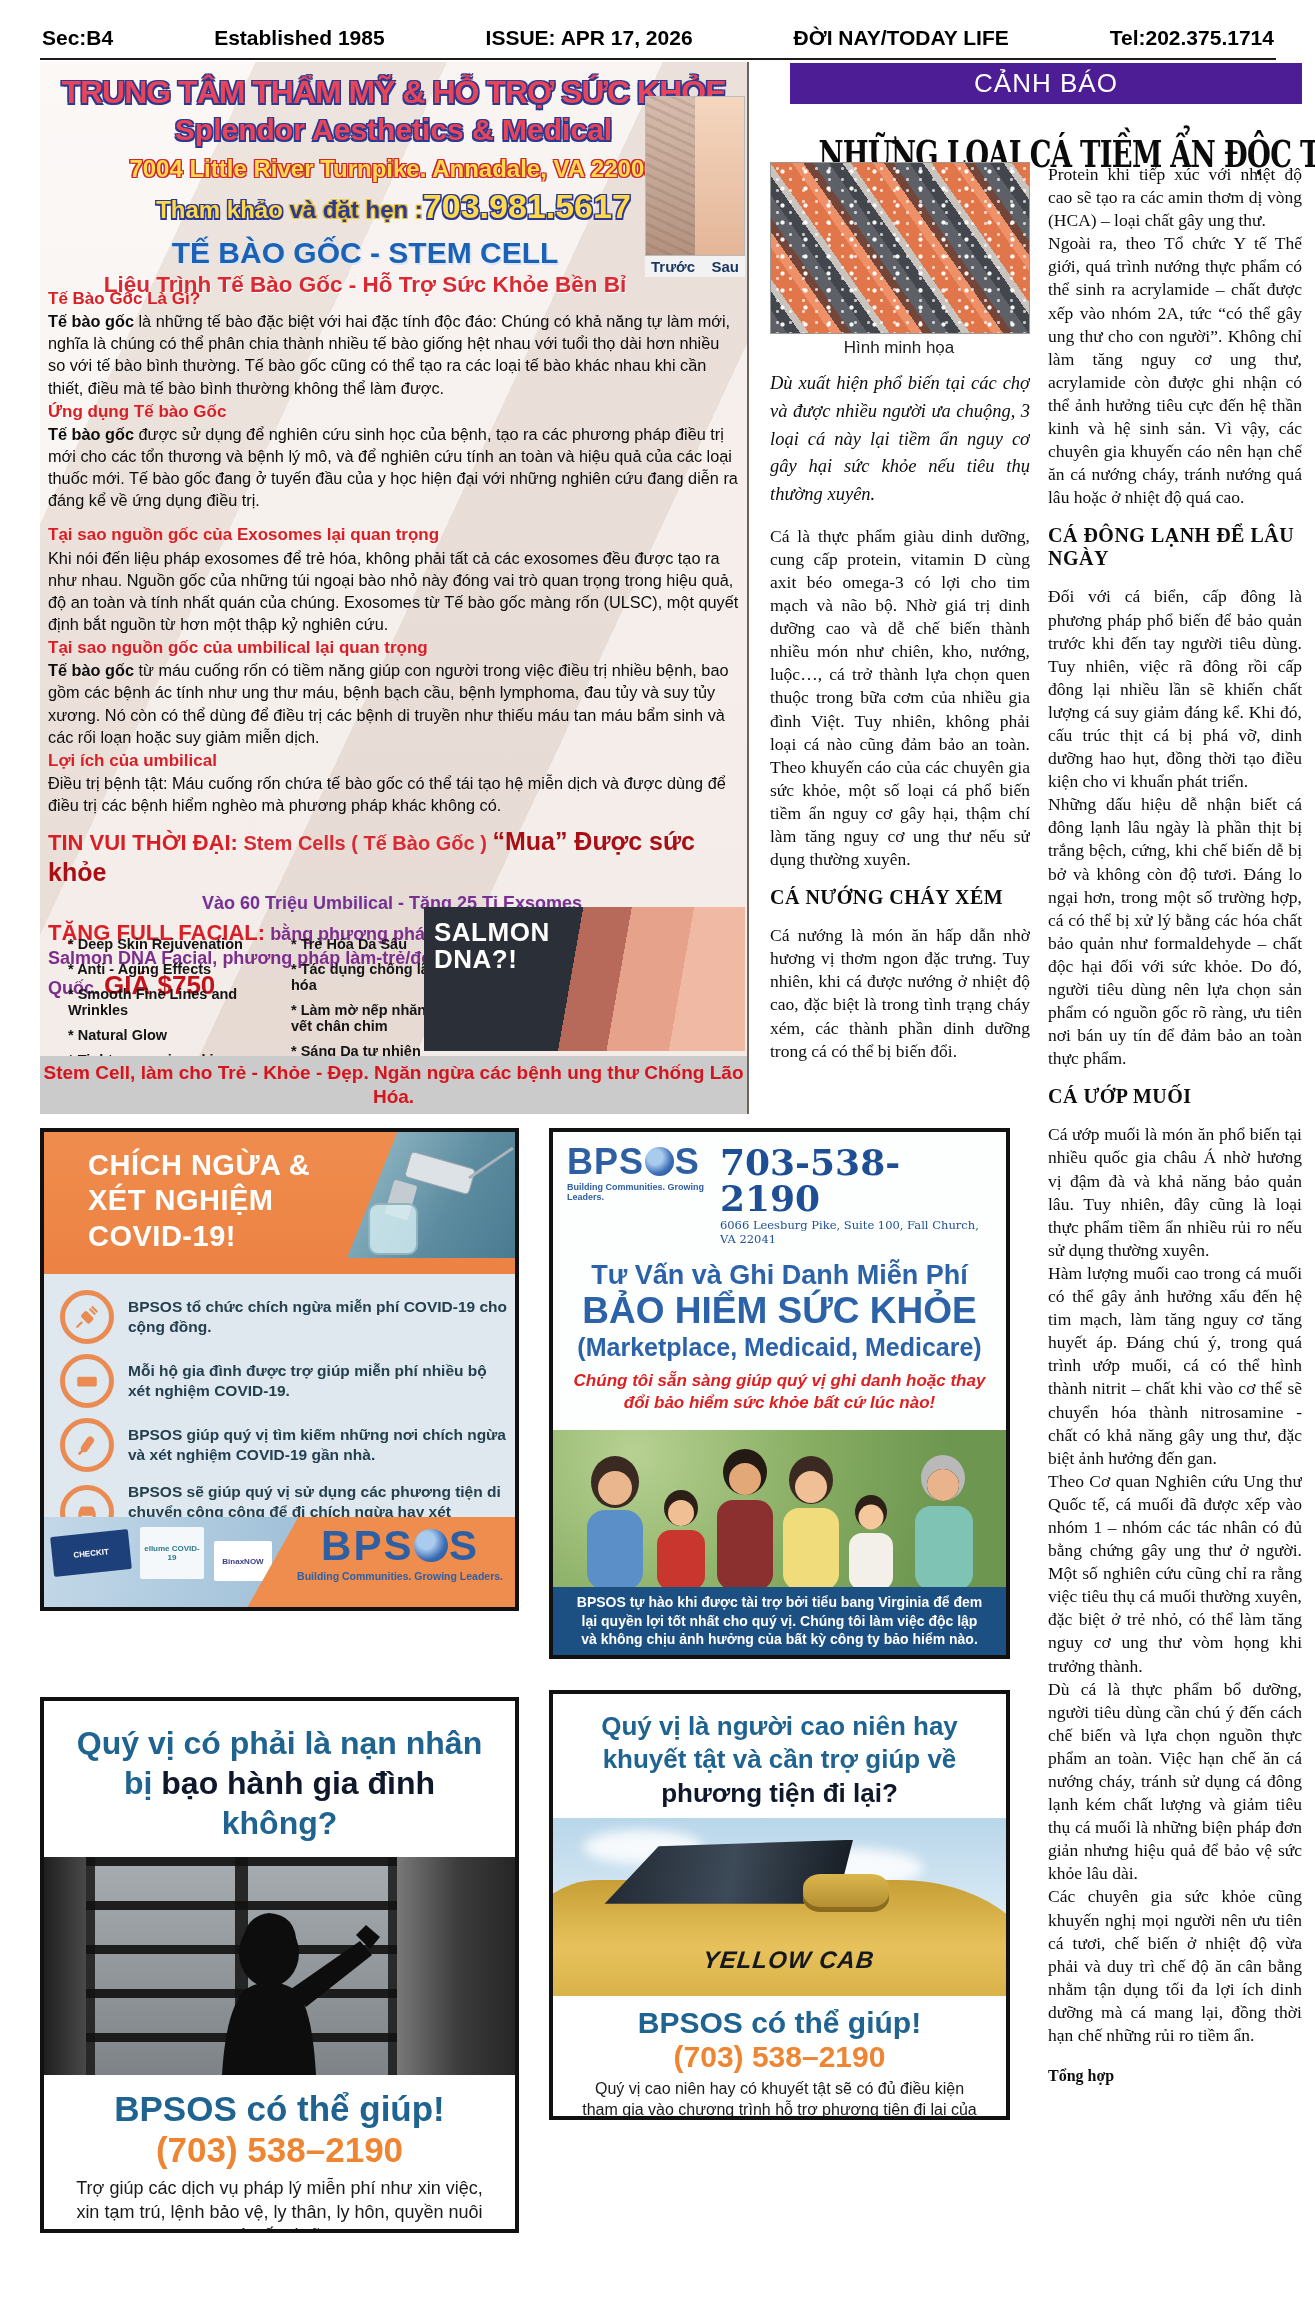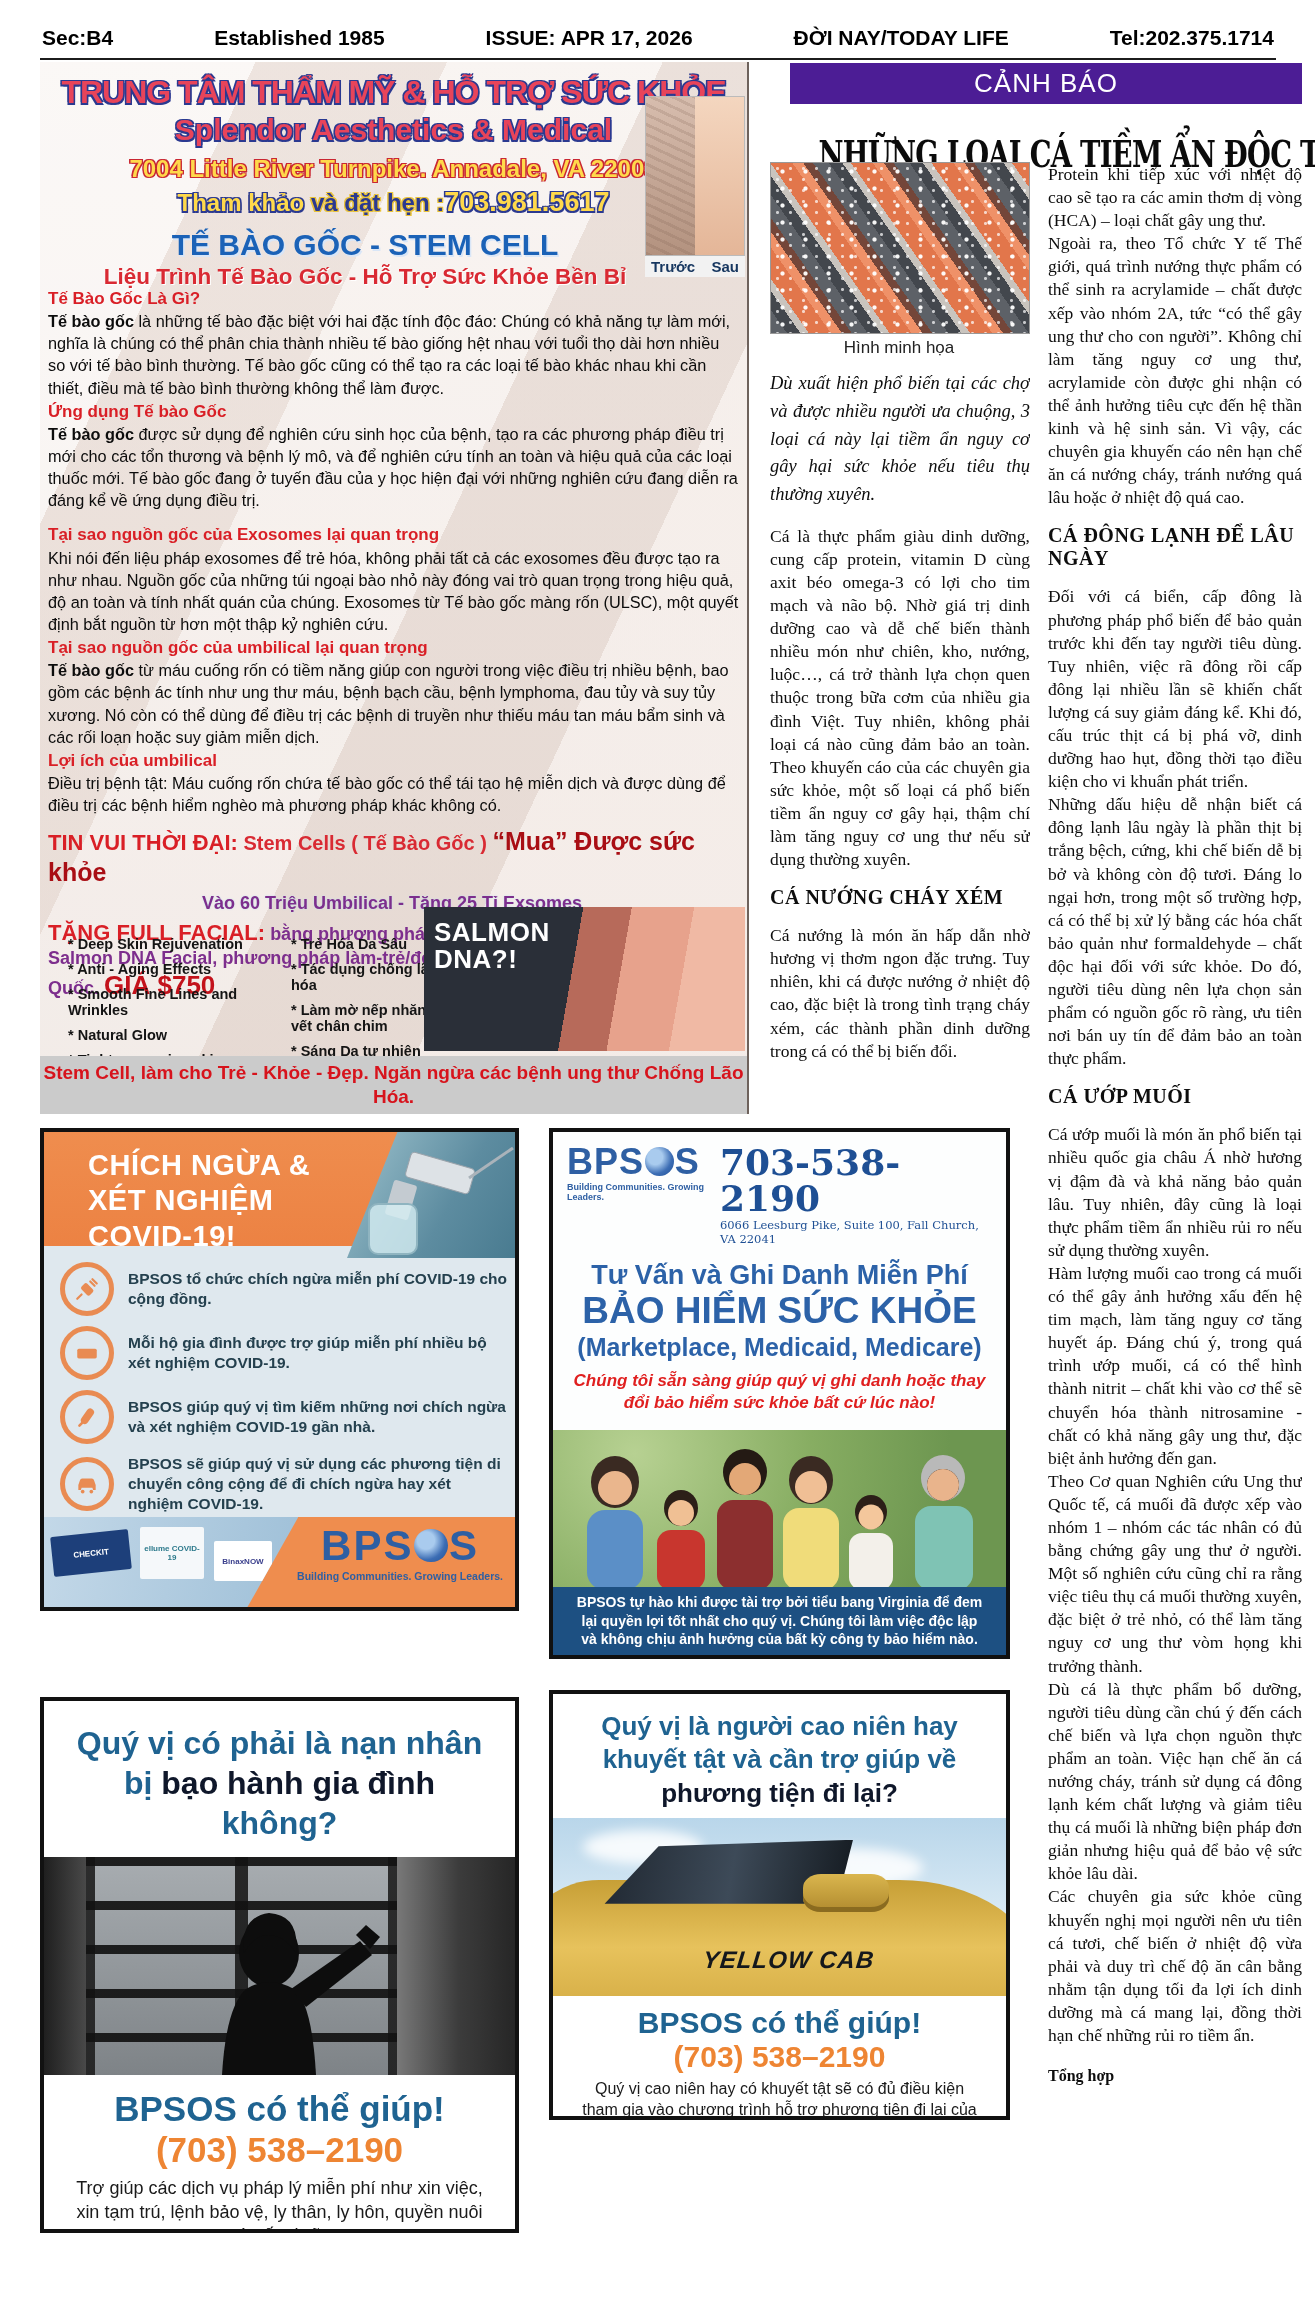--- a/index.html
+++ b/index.html
@@ -19,21 +19,21 @@
      border-right:2px solid #6e625c;}
   .outblue{text-shadow:-1.5px -1.5px 0 #2b3990,1.5px -1.5px 0 #2b3990,-1.5px 1.5px 0 #2b3990,1.5px 1.5px 0 #2b3990;}
   .outred{text-shadow:-1.3px -1.3px 0 #c92732,1.3px -1.3px 0 #c92732,-1.3px 1.3px 0 #c92732,1.3px 1.3px 0 #c92732;}
   .outyel{text-shadow:-1.3px -1.3px 0 #e8c23a,1.3px -1.3px 0 #e8c23a,-1.3px 1.3px 0 #e8c23a,1.3px 1.3px 0 #e8c23a;}
   .sp-title1{margin-top:12px;text-align:center;font-size:32px;font-weight:bold;letter-spacing:-1px;color:#e8445a;}
   .sp-title2{text-align:center;font-size:30px;font-weight:bold;color:#e8445a;margin-top:2px;}
   .sp-addr{text-align:center;font-size:24px;font-weight:bold;color:#ffd94b;margin-top:8px;}
   .sp-appt{text-align:center;font-size:24px;font-weight:bold;margin-top:4px;}
   .sp-appt .y{color:#ffd94b;}
   .sp-appt .b{color:#2b3990;}
-  .sp-appt .num{color:#ffd94b;font-size:27px;}
+  .sp-appt .num{color:#ffd94b;font-size:34px;}
   .sp-stem{width:650px;text-align:center;font-size:30px;font-weight:bold;color:#1b62b7;
            text-shadow:1.5px 1.5px 0 #d9e6f7;margin-top:10px;letter-spacing:0;}
   .sp-lieu{width:650px;text-align:center;font-size:22.5px;font-weight:bold;color:#d92a33;
            text-shadow:1px 1px 0 #ffffff;margin-top:2px;}
   .before-after{position:absolute;right:2px;top:34px;width:100px;}
   .ba-img{height:158px;display:flex;border:1px solid #bbb;}
   .ba-left{flex:1;background:
       repeating-linear-gradient(25deg, rgba(120,90,75,.18) 0 3px, transparent 3px 9px),
       linear-gradient(#d7bdae,#b3927f);}
   .ba-right{flex:1;background:linear-gradient(#f4d6bf,#e4b698);}
@@ -84,21 +84,21 @@
   .col1{left:770px;top:370px;width:260px;height:726px;}
   .col2{left:1048px;top:163px;width:254px;height:2095px;}
   .art-lead{font-style:italic;font-size:18.5px;line-height:1.5;margin:0 0 16px;}
   .art-p{font-size:17.5px;line-height:1.32;margin:0;}
   .art-h{font-size:20px;font-weight:bold;letter-spacing:.5px;margin:15px 0;text-align:left;}
   .art-byline{font-size:16px;font-weight:bold;margin-top:20px;text-align:left;}
 
   
   .ad-covid{position:absolute;left:40px;top:1128px;width:479px;height:483px;border:4px solid #111;
             box-sizing:border-box;background:#dfe8ee;overflow:hidden;}
-  .cv-head{position:relative;height:114px;background:linear-gradient(#ef8d4e,#ec8243);}
+  .cv-head{position:relative;height:142px;background:linear-gradient(#ef8d4e,#ec8243);}
   .cv-photo{position:absolute;right:0;top:0;width:168px;height:126px;
             background:linear-gradient(120deg,#9dc2cd,#5d8ca0 60%,#497b90);
             clip-path:polygon(30% 0,100% 0,100% 100%,0 100%);}
   .cv-title{position:absolute;left:44px;top:16px;width:250px;color:#fff;font-weight:bold;
             font-size:29px;line-height:1.22;letter-spacing:.5px;}
   .cv-items{padding:16px 8px 0 16px;}
   .cv-item{display:flex;gap:14px;margin-bottom:10px;align-items:center;}
   .cv-ico{width:44px;height:44px;border-radius:50%;border:5px solid #e98b52;color:#e98b52;
           display:flex;align-items:center;justify-content:center;flex:none;}
   .cv-ico svg{width:26px;height:26px;}

